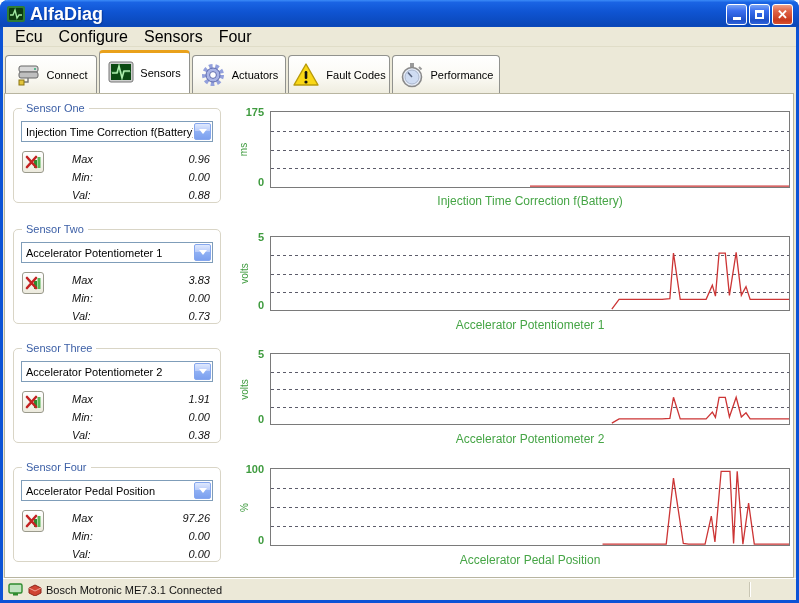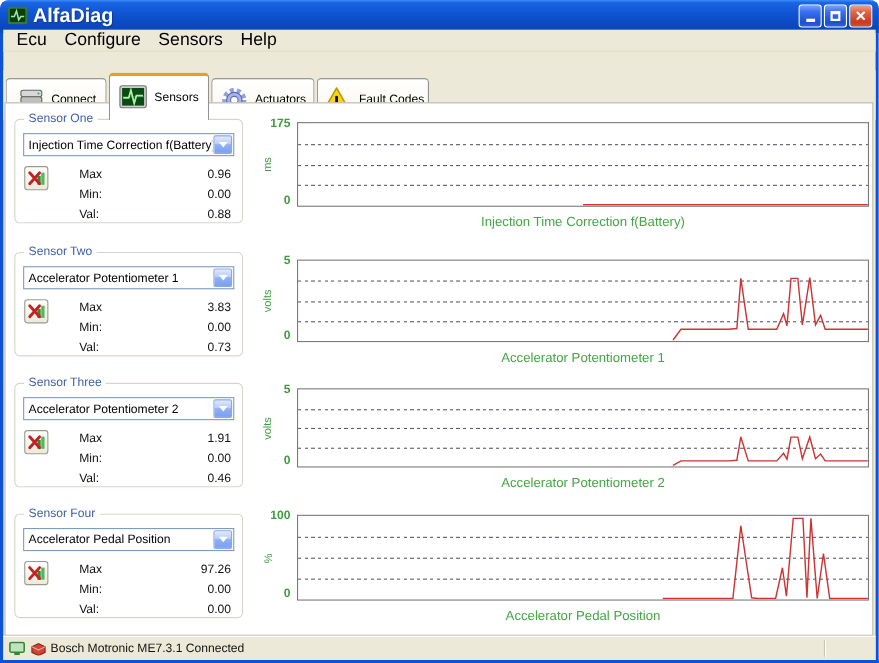--- a/index.html
+++ b/index.html
@@ -18,41 +18,41 @@
   .winbtn.blue { background:linear-gradient(180deg,#7ba4f4 0%,#3b6ff0 30%,#1e50c8 80%,#2e62da 100%); }
   .winbtn.red  { background:linear-gradient(180deg,#f0a088 0%,#e0664a 30%,#c83a1e 80%,#d8502e 100%); }
   .glyph-min { width:8px; height:3px; background:#fff; margin-top:9px; }
   .glyph-max { width:9px; height:9px; border:2px solid #fff; border-top-width:3px; }
   .glyph-close { font-size:13px; font-weight:bold; }
   
   #menubar { position:absolute; left:0; top:27px; right:0; height:20px; background:#ece9d8;
     display:flex; align-items:center; padding-left:4px; border-bottom:1px solid #e0ddc8; }
   .menu-item { padding:2px 8px; font-size:16px; color:#000; }
   
-  #toolbar { position:absolute; left:0; top:48px; right:0; height:45px; background:#ece9d8; display:flex; align-items:flex-end; padding:0 0 0 2px;margin-top:16px; }
+  #toolbar { position:absolute; left:0; top:48px; right:0; height:45px; background:#ece9d8; display:flex; align-items:flex-end; padding:0 0 0 2px; }
   .tab { position:relative; height:38px; margin-right:2px; background:linear-gradient(180deg,#ffffff 0%,#fbfaf4 55%,#efede0 100%);
     border:1px solid #91928e; border-bottom:none; border-radius:4px 4px 0 0;
     display:flex; align-items:center; justify-content:center; gap:6px; font-size:11px; color:#000; }
   .tab.active { height:43px; background:#fff; border-top:3px solid #e9a11b; z-index:2; }
   .tab-icon { flex:0 0 auto; }
   
   #content { position:absolute; left:1px; top:93px; width:790px; height:485px; background:#fff; border:1px solid #b8b5a0; }
   
   .panel { position:absolute; left:8px; width:208px; height:95px; border:1px solid #d9d5c6; border-radius:5px; background:#fff; }
   .panel-legend { position:absolute; top:-7px; left:8px; background:#fff; padding:0 4px; font-size:11px; color:#3c5fa6; }
   .combo { position:absolute; left:7px; top:12px; right:7px; height:21px; border:1px solid #7f9db9; background:#fff;
     display:flex; align-items:center; font-size:11px; color:#000; }
   .combo-text { flex:1; padding-left:4px; white-space:nowrap; overflow:hidden; }
   .combo-arrow { width:17px; height:17px; margin:1px; border-radius:2px; border:1px solid #86a7ee;
     background:linear-gradient(180deg,#dfe9fe 0%,#b9ccfa 45%,#8fb0f4 50%,#7ca0ef 100%);
     display:flex; align-items:center; justify-content:center; }
   .chev { width:0; height:0; border-left:4px solid transparent; border-right:4px solid transparent; border-top:5px solid #fff; }
   .reset-btn { position:absolute; left:8px; top:42px; width:22px; height:22px; border:1px solid #9a9a8c; border-radius:3px;
     background:linear-gradient(180deg,#ffffff,#eceadd); display:flex; align-items:center; justify-content:center; }
-  .stats { position:absolute; left:44px; right:10px; top:41px; font-size:11px; color:#111; }
+  .stats { position:absolute; left:44px; right:10px; top:41px; font-size:11px; color:#111;font-style:italic; }
   .stat-row { display:flex; justify-content:space-between; height:18px; align-items:center; }
   .stat-label { padding-left:14px; }
   
   .yunit { position:absolute; width:16px; display:flex; align-items:center; justify-content:center; }
   .yunit span { transform:rotate(-90deg); font-size:10px; color:#3f9b3f; white-space:nowrap; }
   .ytick { position:absolute; width:34px; text-align:right; font-size:11px; color:#3f9b3f;font-weight:bold; }
   .plotbox { position:absolute; left:265px; width:520px; border:1px solid #7a7a7a; background:#fff; }
   .gline { position:absolute; left:0; right:0; height:1px;
     background:repeating-linear-gradient(90deg,#5c5c6a 0 3px,transparent 3px 6px); }
   .g25{top:25%;} .g50{top:50%;} .g75{top:75%;}
@@ -84,21 +84,21 @@
       </div>
     <div class="winbtn red">
         <span class="glyph-close">✕</span>
       </div>
   </div>
 
   <div id="menubar">
     <span class="menu-item">Ecu</span>
     <span class="menu-item">Configure</span>
     <span class="menu-item">Sensors</span>
-    <span class="menu-item">Help</span>
+    <span class="menu-item">Four</span>
   </div>
 
   <div id="toolbar">
     <div class="tab" style="width:92px">
       <svg class="tab-icon" width="26" height="26" viewBox="0 0 26 26">
         <rect x="4" y="4" width="19" height="6" rx="2" fill="#d8d8d8" stroke="#666" stroke-width="1"></rect>
         <rect x="4" y="10" width="19" height="6" rx="2" fill="#bfbfbf" stroke="#666" stroke-width="1"></rect>
         <circle cx="20" cy="7" r="1" fill="#3a7"></circle>
         <path d="M13 16 L13 20 L8 20" fill="none" stroke="#777" stroke-width="1.4"></path>
         <rect x="4" y="18" width="5" height="5" fill="#e3c53e" stroke="#8a7410" stroke-width="1"></rect>
@@ -123,20 +123,30 @@
       <span>Actuators</span>
     </div>
     <div class="tab" style="width:102px">
       <svg class="tab-icon" width="28" height="26" viewBox="0 0 28 26">
         <path d="M14 2 L26 23 L2 23 Z" fill="#f9d716" stroke="#b89a08" stroke-width="1.4" stroke-linejoin="round"></path>
         <rect x="12.7" y="9" width="2.6" height="8" rx="1.2" fill="#111"></rect>
         <circle cx="14" cy="20" r="1.6" fill="#111"></circle>
       </svg>
       <span>Fault Codes</span>
     </div>
+    <div class="tab" style="width:108px">
+      <svg class="tab-icon" width="26" height="26" viewBox="0 0 26 26">
+        <rect x="11" y="1" width="4" height="4" fill="#9a9a9a"></rect>
+        <line x1="20" y1="5" x2="22.5" y2="7.5" stroke="#9a9a9a" stroke-width="2"></line>
+        <circle cx="13" cy="15" r="9.5" fill="#e7edf8" stroke="#8a8a8a" stroke-width="1.6"></circle>
+        <circle cx="13" cy="15" r="7" fill="#cfdcf2" stroke="#aab6cc" stroke-width="1"></circle>
+        <line x1="13" y1="15" x2="9" y2="10.5" stroke="#55627c" stroke-width="1.5"></line>
+      </svg>
+      <span>Performance</span>
+    </div>
   </div>
 
   <div id="content">
 
     <div class="panel" style="top:14px">
       <span class="panel-legend">Sensor One</span>
       <div class="combo">
         <span class="combo-text">Injection Time Correction f(Battery)</span>
         <span class="combo-arrow">
             <span class="chev"></span>
@@ -215,21 +225,21 @@
         <div class="stat-row">
             <span class="stat-label">Max</span>
             <span>1.91</span>
           </div>
         <div class="stat-row">
             <span class="stat-label">Min:</span>
             <span>0.00</span>
           </div>
         <div class="stat-row">
             <span class="stat-label">Val:</span>
-            <span>0.46</span>
+            <span>0.38</span>
           </div>
       </div>
     </div>
 
     <div class="panel" style="top:373px">
       <span class="panel-legend">Sensor Four</span>
       <div class="combo">
         <span class="combo-text">Accelerator Pedal Position</span>
         <span class="combo-arrow">
             <span class="chev"></span>

